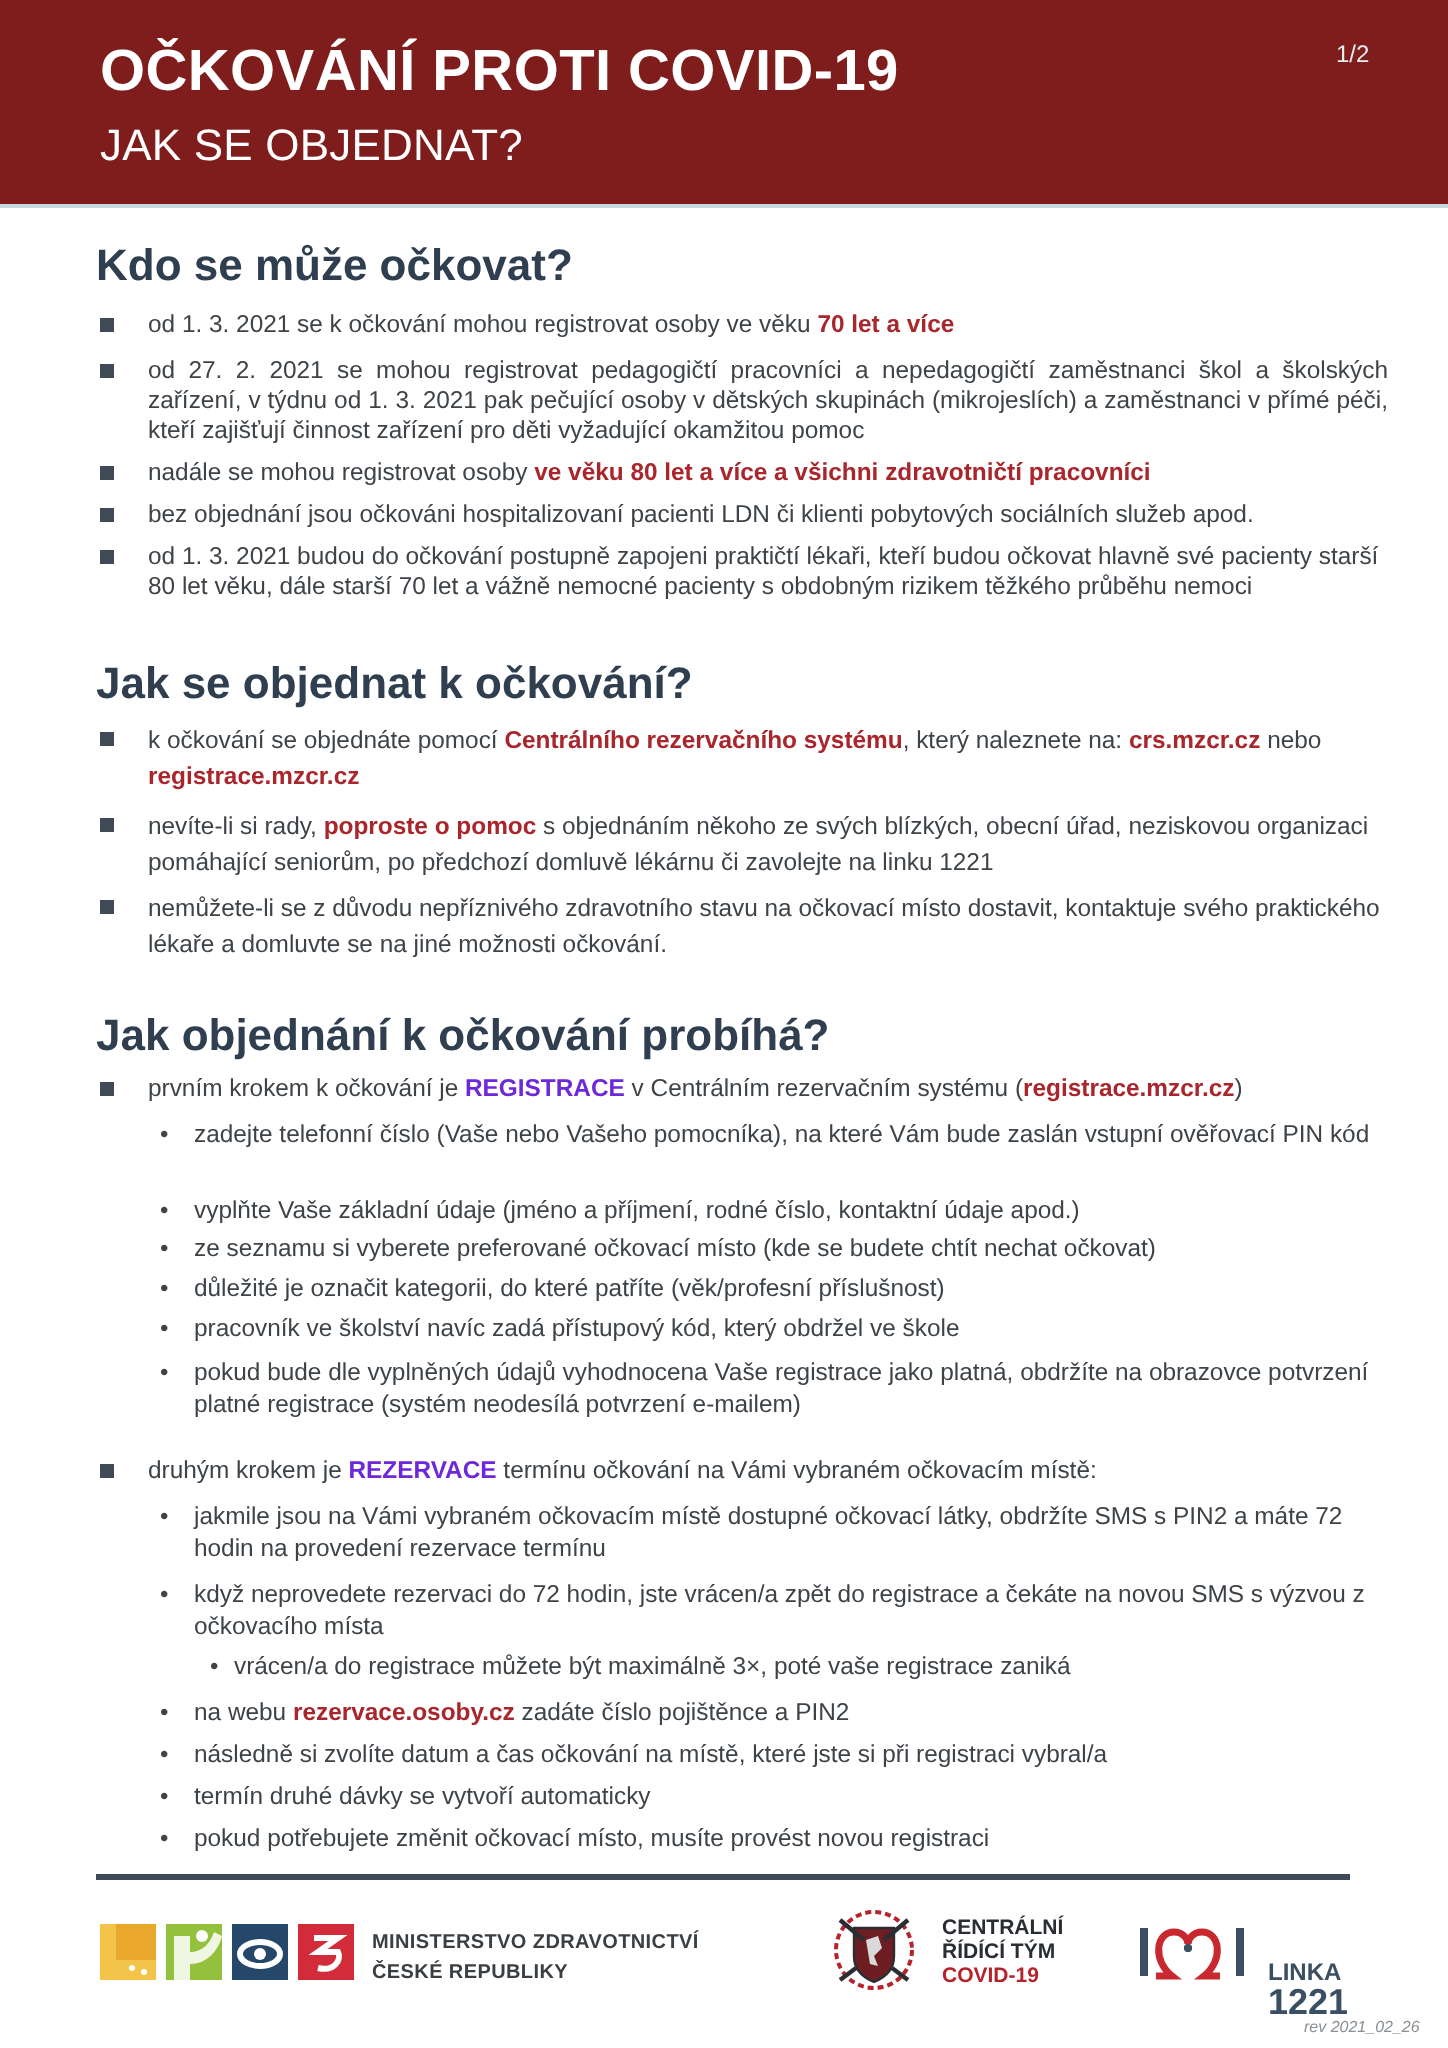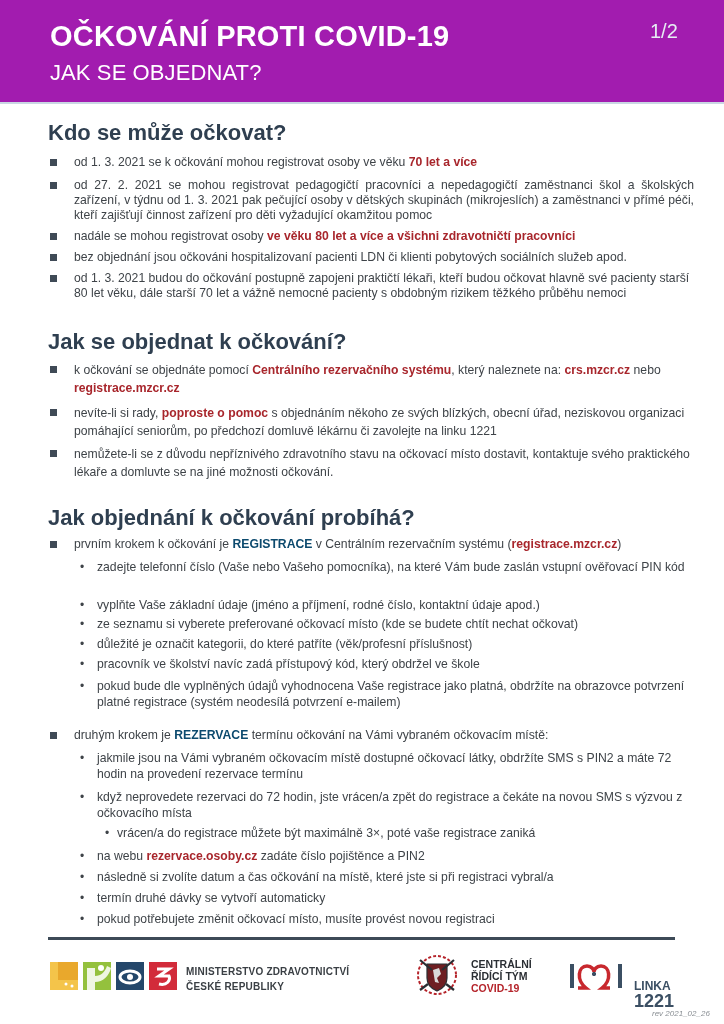--- a/index.html
+++ b/index.html
@@ -1,33 +1,33 @@
 <!DOCTYPE html>
 <html><head>
 <meta charset="utf-8">
 <style>
   * { box-sizing: border-box; margin: 0; padding: 0; }
   html, body { width: 724px; height: 1024px; background: #ffffff; overflow: hidden; }
   body { font-family: "Liberation Sans", sans-serif; color: #3a3f44; position: relative; }
 
   .header {
     position: absolute; left: 0; top: 0; width: 724px; height: 104px;
-    background: #a21caf; border-bottom: 2px solid #c9d7e3;
+    background: #7f1d1d; border-bottom: 2px solid #c9d7e3;
   }
   .header .title {
     position: absolute; left: 50px; top: 20px;
     font-size: 29px; font-weight: bold; color: #ffffff; letter-spacing: 0.2px;
   }
   .header .subtitle {
     position: absolute; left: 50px; top: 60px;
     font-size: 22px; color: #ffffff; letter-spacing: 0.1px;
   }
   .header .page-num {
-    position: absolute; left: 650px; top: 20px;
-    font-size: 20px; color: #e6edf3;
+    position: absolute; left: 668px; top: 20px;
+    font-size: 12px; color: #e6edf3;
   }
 
   .section-heading {
     position: absolute; left: 48px;
     font-size: 22px; font-weight: bold; color: #2f3f50;
   }
 
   .item {
     position: absolute; left: 74px; width: 620px;
     font-size: 12.2px; line-height: 15px; color: #3e4348;
@@ -42,21 +42,21 @@
   }
   .sub .dot {
     position: absolute; left: -17px; top: 0px; font-size: 12px; color: #3e4348;
   }
   .subsub {
     position: absolute; left: 117px; width: 580px;
     font-size: 12.2px; line-height: 15px; color: #3e4348;
   }
   .subsub .dot { position: absolute; left: -12px; top: 0; font-size: 12px; }
   .hl { color: #a8262c; font-weight: bold; }
-  .hl-big { color: #0c4a6e; font-weight: bold; }
+  .hl-big { color: #6d28d9; font-weight: bold; }
 
   .divider {
     position: absolute; left: 48px; top: 937px; width: 627px; height: 3px;
     background: #3d4a57;
   }
 
   .footer-logo-mz { position: absolute; left: 50px; top: 962px; width: 130px; height: 30px; }
   .tile { position: absolute; top: 0; width: 28px; height: 28px; }
   .mz-text {
     position: absolute; left: 186px; top: 964px;

